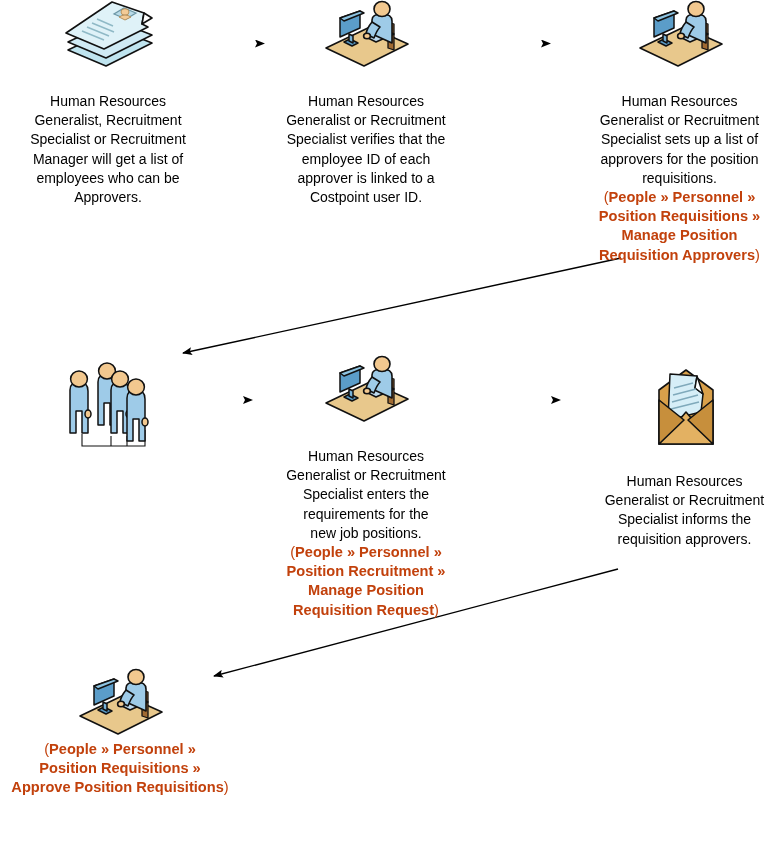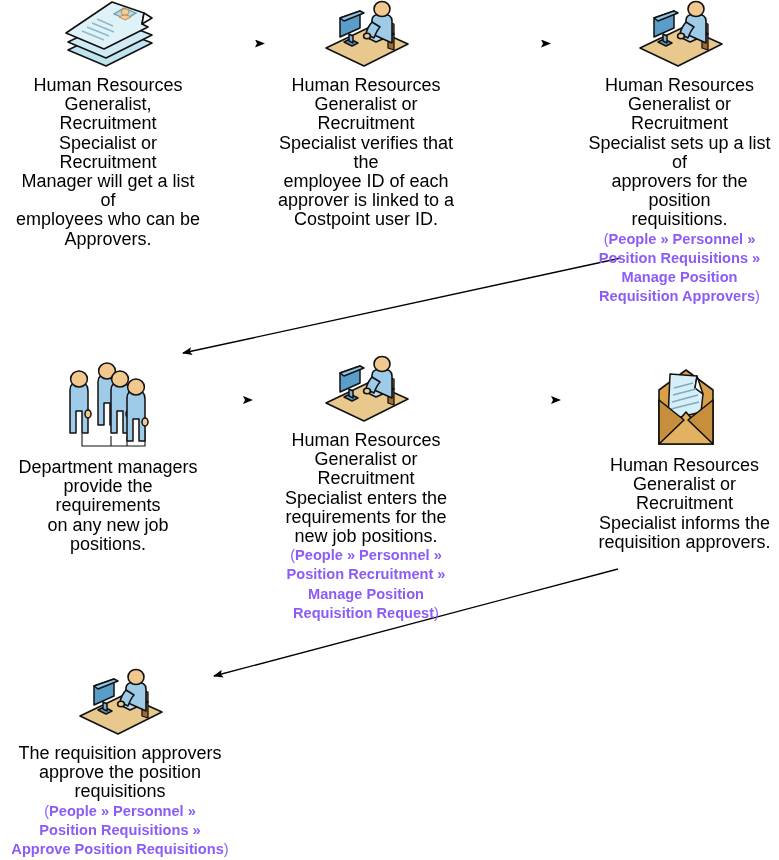--- a/index.html
+++ b/index.html
@@ -24,31 +24,31 @@
   .node {
     position: absolute;
     text-align: center;
   }
   .node-icon {
     display: block;
     margin: 0 auto;
     line-height: 0;
   }
   .node-caption {
-    font-size: 18px;
+    font-size: 14px;
     line-height: 19.2px;
     color: #000;
-    margin-top: 4px;
+    margin-top: 20px;
     white-space: pre-line;
   }
   .node-path {
     font-size: 14.6px;
     line-height: 19.2px;
     font-weight: bold;
-    color: #8b5cf6;
+    color: #c2410c;
     white-space: pre-line;
   }
   .node-path .paren {
     font-weight: normal;
   }
   #arrow-layer {
     position: absolute;
     left: 0; top: 0;
     width: 779px;
     height: 860px;
@@ -213,23 +213,20 @@
           <ellipse cx="71" cy="21" rx="8.4" ry="8" fill="#f2c88f"></ellipse>
           <ellipse cx="80" cy="56" rx="3" ry="4" fill="#f2c88f"></ellipse>
         </g>
         <g stroke="#111" stroke-width="1.5" stroke-linejoin="round">
           <path d="M78,40 q0,-8 9,-8 q9,0 9,9 l0,42 l-6,0 l0,-22 l-6,0 l0,22 l-6,0 Z" fill="#9ecbe8"></path>
           <ellipse cx="87" cy="29" rx="8.4" ry="8" fill="#f2c88f"></ellipse>
           <ellipse cx="96" cy="64" rx="3" ry="4" fill="#f2c88f"></ellipse>
         </g>
       </svg>
     </span>
-    <div class="node-caption">Department managers
-provide the requirements
-on any new job positions.</div>
   </div>
 
   <div class="node" style="left:268px; top:355px; width:196px;">
     <span class="node-icon">
       <svg width="92" height="72" viewBox="0 0 92 72">
         <path d="M6,48 L44,66 L88,44 L50,27 Z" fill="#e8c88c" stroke="#111" stroke-width="1.6" stroke-linejoin="round"></path>
         <path d="M68,22 L74,24 L74,50 L68,48 Z" fill="#a06a32" stroke="#111" stroke-width="1.3" stroke-linejoin="round"></path>
         <g stroke="#111" stroke-width="1.5" stroke-linejoin="round">
           <path d="M24,42 L32,46 L38,43 L30,39 Z" fill="#5b9dc9"></path>
           <path d="M29,34 L33,36 L33,43 L29,41 Z" fill="#78b3d8"></path>
@@ -300,21 +297,18 @@
           <path d="M44,36 L56,42 L74,34 L62,29 Z" fill="#bcd9ee"></path>
         </g>
         <g stroke="#111" stroke-width="1.6" stroke-linejoin="round">
           <path d="M52,20 q0,-6 10,-6 q10,0 10,7 l0,22 l-20,-9 Z" fill="#9ecbe8"></path>
           <path d="M52,22 q-5,6 -6,12 l8,4 q3,-8 6,-11 Z" fill="#9ecbe8"></path>
           <ellipse cx="62" cy="9" rx="8" ry="7.5" fill="#f2c88f"></ellipse>
           <ellipse cx="47" cy="36" rx="3.4" ry="2.8" fill="#f2c88f"></ellipse>
         </g>
       </svg>
     </span>
-    <div class="node-caption">The requisition approvers
-approve the position
-requisitions</div>
     <div class="node-path"><span class="paren">(</span><span>People » Personnel »
 Position Requisitions »
 Approve Position Requisitions</span><span class="paren">)</span></div>
   </div>
 
 </div>
 
 </body></html>

